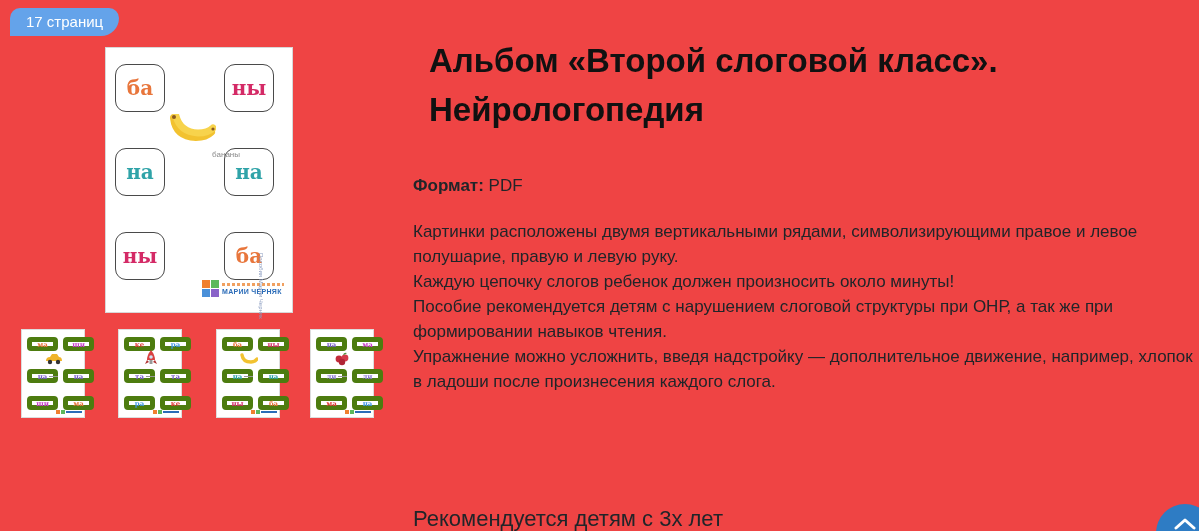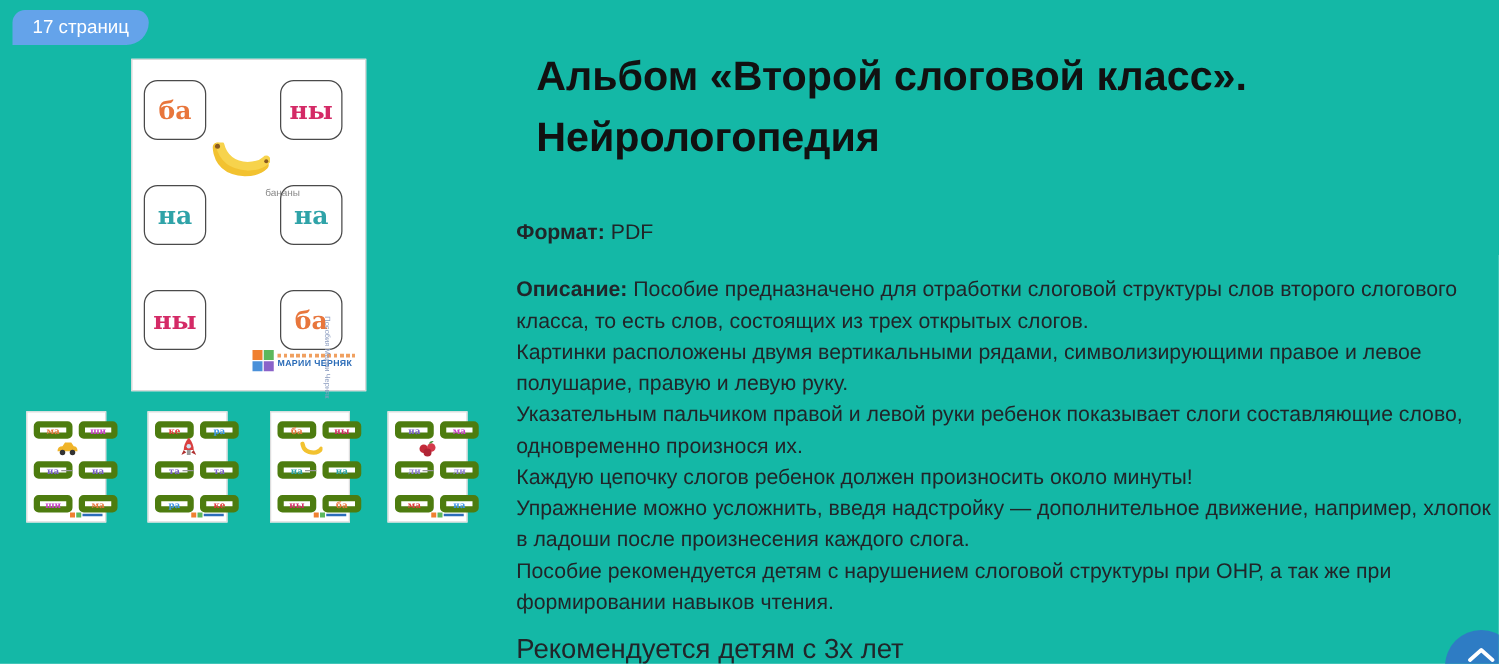--- a/index.html
+++ b/index.html
@@ -1,17 +1,17 @@
 <!DOCTYPE html>
 <html><head>
 <meta charset="utf-8">
 <style>
   * { margin:0; padding:0; box-sizing:border-box; }
   body { font-family:"Liberation Sans", sans-serif; background:#fff; }
-  .canvas { position:relative; width:1199px; height:531px; background:#14b8a6; overflow:hidden; }
+  .canvas { position:relative; width:1199px; height:531px; background:#ef4444; overflow:hidden; }
 
   
   .badge { position:absolute; left:10px; top:8px; background:#64a3ea; color:#fff;
     font-size:15px; padding:5px 16px 6px 16px; border-radius:10px 10px 18px 0; }
 
   
   .preview { position:absolute; left:105px; top:47px; width:188px; height:266px;
     background:#fff; border:1px solid #d8d8d8; cursor:pointer; }
   .pv-card { position:absolute; width:50px; height:48px; background:#fff;
     border:1.5px solid #4a4a4a; border-radius:11px; display:flex; align-items:center;
@@ -199,27 +199,24 @@
   </div>
 
   <h1 class="title">Альбом «Второй слоговой класс». Нейрологопедия</h1>
 
   <div class="format-line">
     <b>Формат:</b>
     <span>PDF</span>
   </div>
 
   <div class="desc">
-    <p><b>Описание:</b>
-      <span>Пособие предназначено для отработки слоговой структуры слов второго слогового класса, то есть слов, состоящих из трех открытых слогов.</span></p>
     <p>Картинки расположены двумя вертикальными рядами, символизирующими правое и левое полушарие, правую и левую руку.</p>
-    <p>Указательным пальчиком правой и левой руки ребенок показывает слоги составляющие слово, одновременно произнося их.</p>
     <p>Каждую цепочку слогов ребенок должен произносить около минуты!</p>
+    <p>Пособие рекомендуется детям с нарушением слоговой структуры при ОНР, а так же при формировании навыков чтения.</p>
     <p>Упражнение можно усложнить, введя надстройку — дополнительное движение, например, хлопок в ладоши после произнесения каждого слога.</p>
-    <p>Пособие рекомендуется детям с нарушением слоговой структуры при ОНР, а так же при формировании навыков чтения.</p>
   </div>
 
   <div class="age-note">Рекомендуется детям с 3х лет</div>
 
   <button class="scroll-top">
     <span>
       <svg width="22" height="12" viewBox="0 0 22 12">
         <polyline points="2,10 11,2 20,10" fill="none" stroke="#fff" stroke-width="3" stroke-linejoin="round" stroke-linecap="round"></polyline>
       </svg>
     </span>

